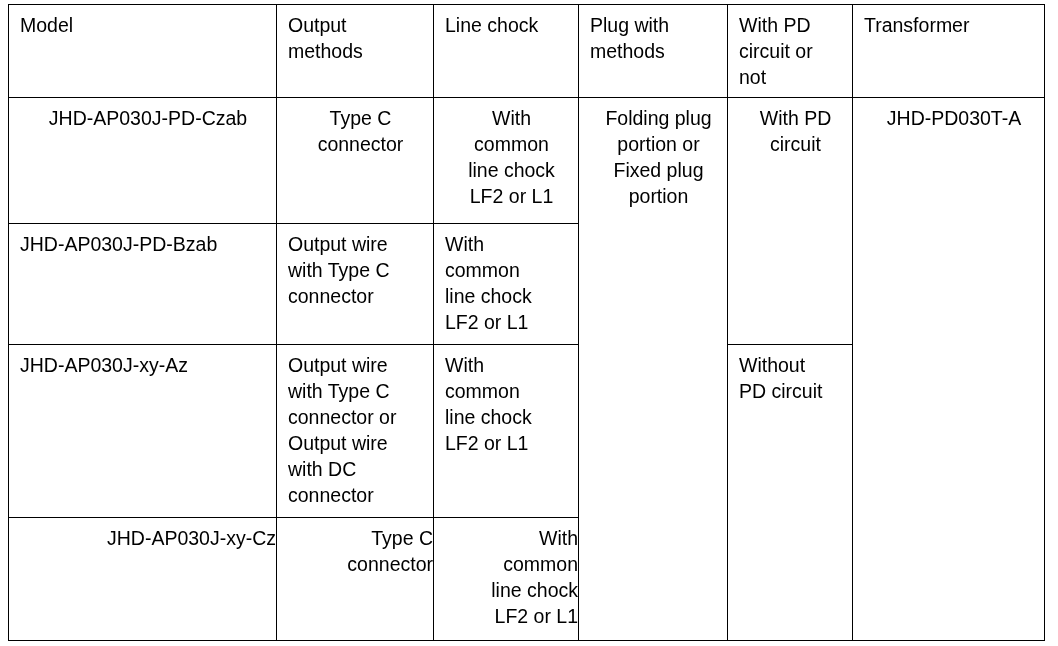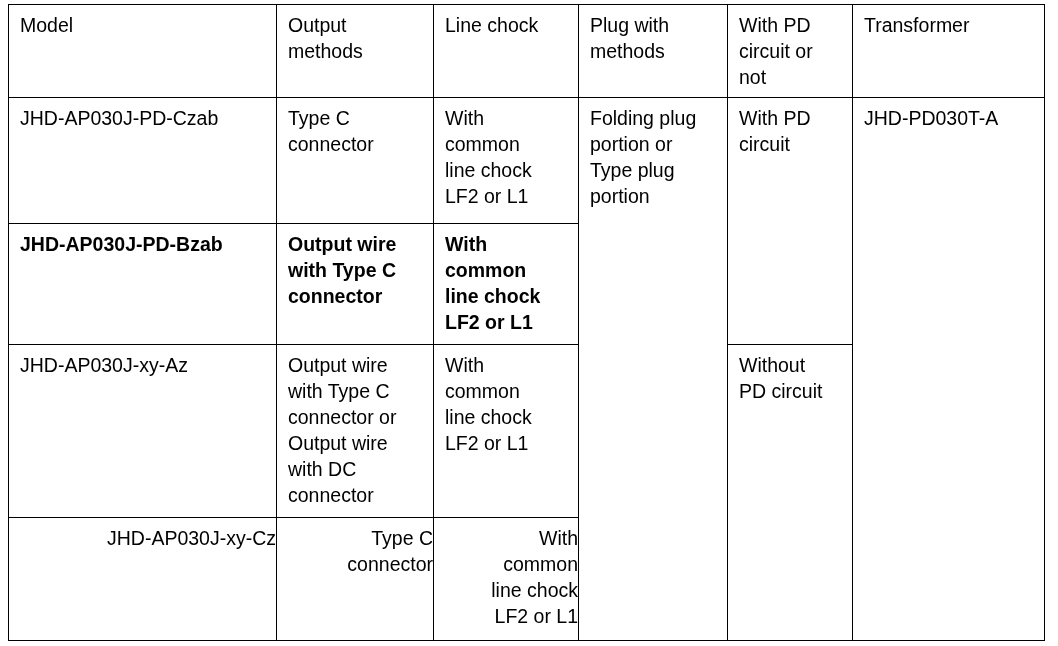--- a/index.html
+++ b/index.html
@@ -44,22 +44,22 @@
   
   col.c-model       { width: 268px; }
   col.c-output      { width: 157px; }
   col.c-chock       { width: 145px; }
   col.c-plug        { width: 149px; }
   col.c-pd          { width: 125px; }
   col.c-transformer { width: 192px; }
 
   
   tr.row-head  td { height: 78px;  }
-  tr.row-1     td { height: 111px; }
-  tr.row-2     td { height: 106px; font-weight: bold; }
+  tr.row-1     td { height: 111px; text-align: center; }
+  tr.row-2     td { height: 106px; }
   tr.row-3     td { height: 158px; }
   tr.row-4     td { height: 108px; text-align: right; }
 
   .cell-text { display: block; white-space: pre-line; }
 </style>
 </head>
 <body>
 
 <div id="table-wrap">
   <table class="spec-table">
@@ -108,21 +108,21 @@
         </td>
         <td>
           <span class="cell-text">With
 common
 line chock
 LF2 or L1</span>
         </td>
         <td rowspan="4">
           <span class="cell-text">Folding plug
 portion or
-Type plug
+Fixed plug
 portion</span>
         </td>
         <td rowspan="2">
           <span class="cell-text">With PD
 circuit</span>
         </td>
         <td rowspan="4">
           <span class="cell-text">JHD-PD030T-A</span>
         </td>
       </tr>

